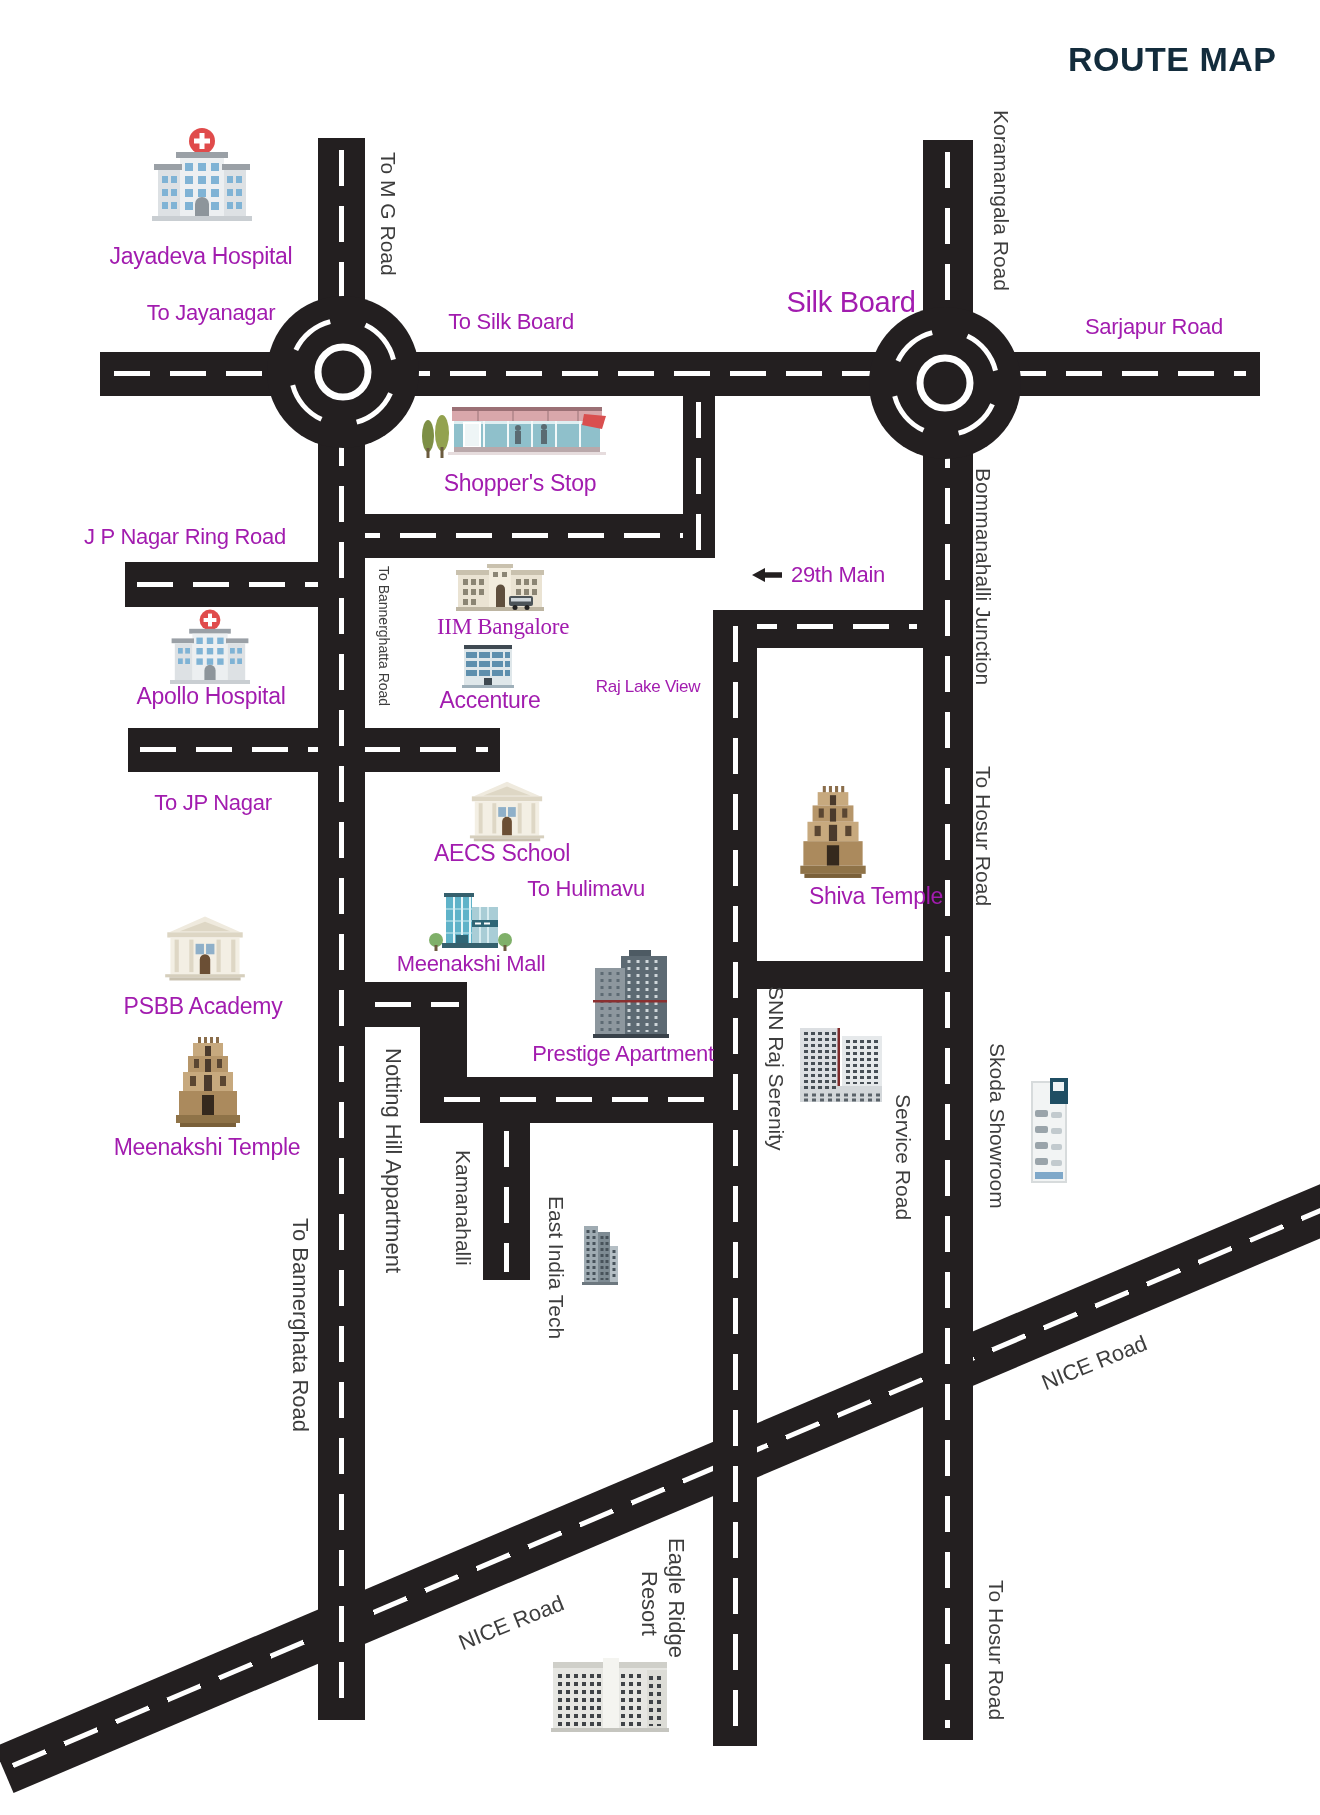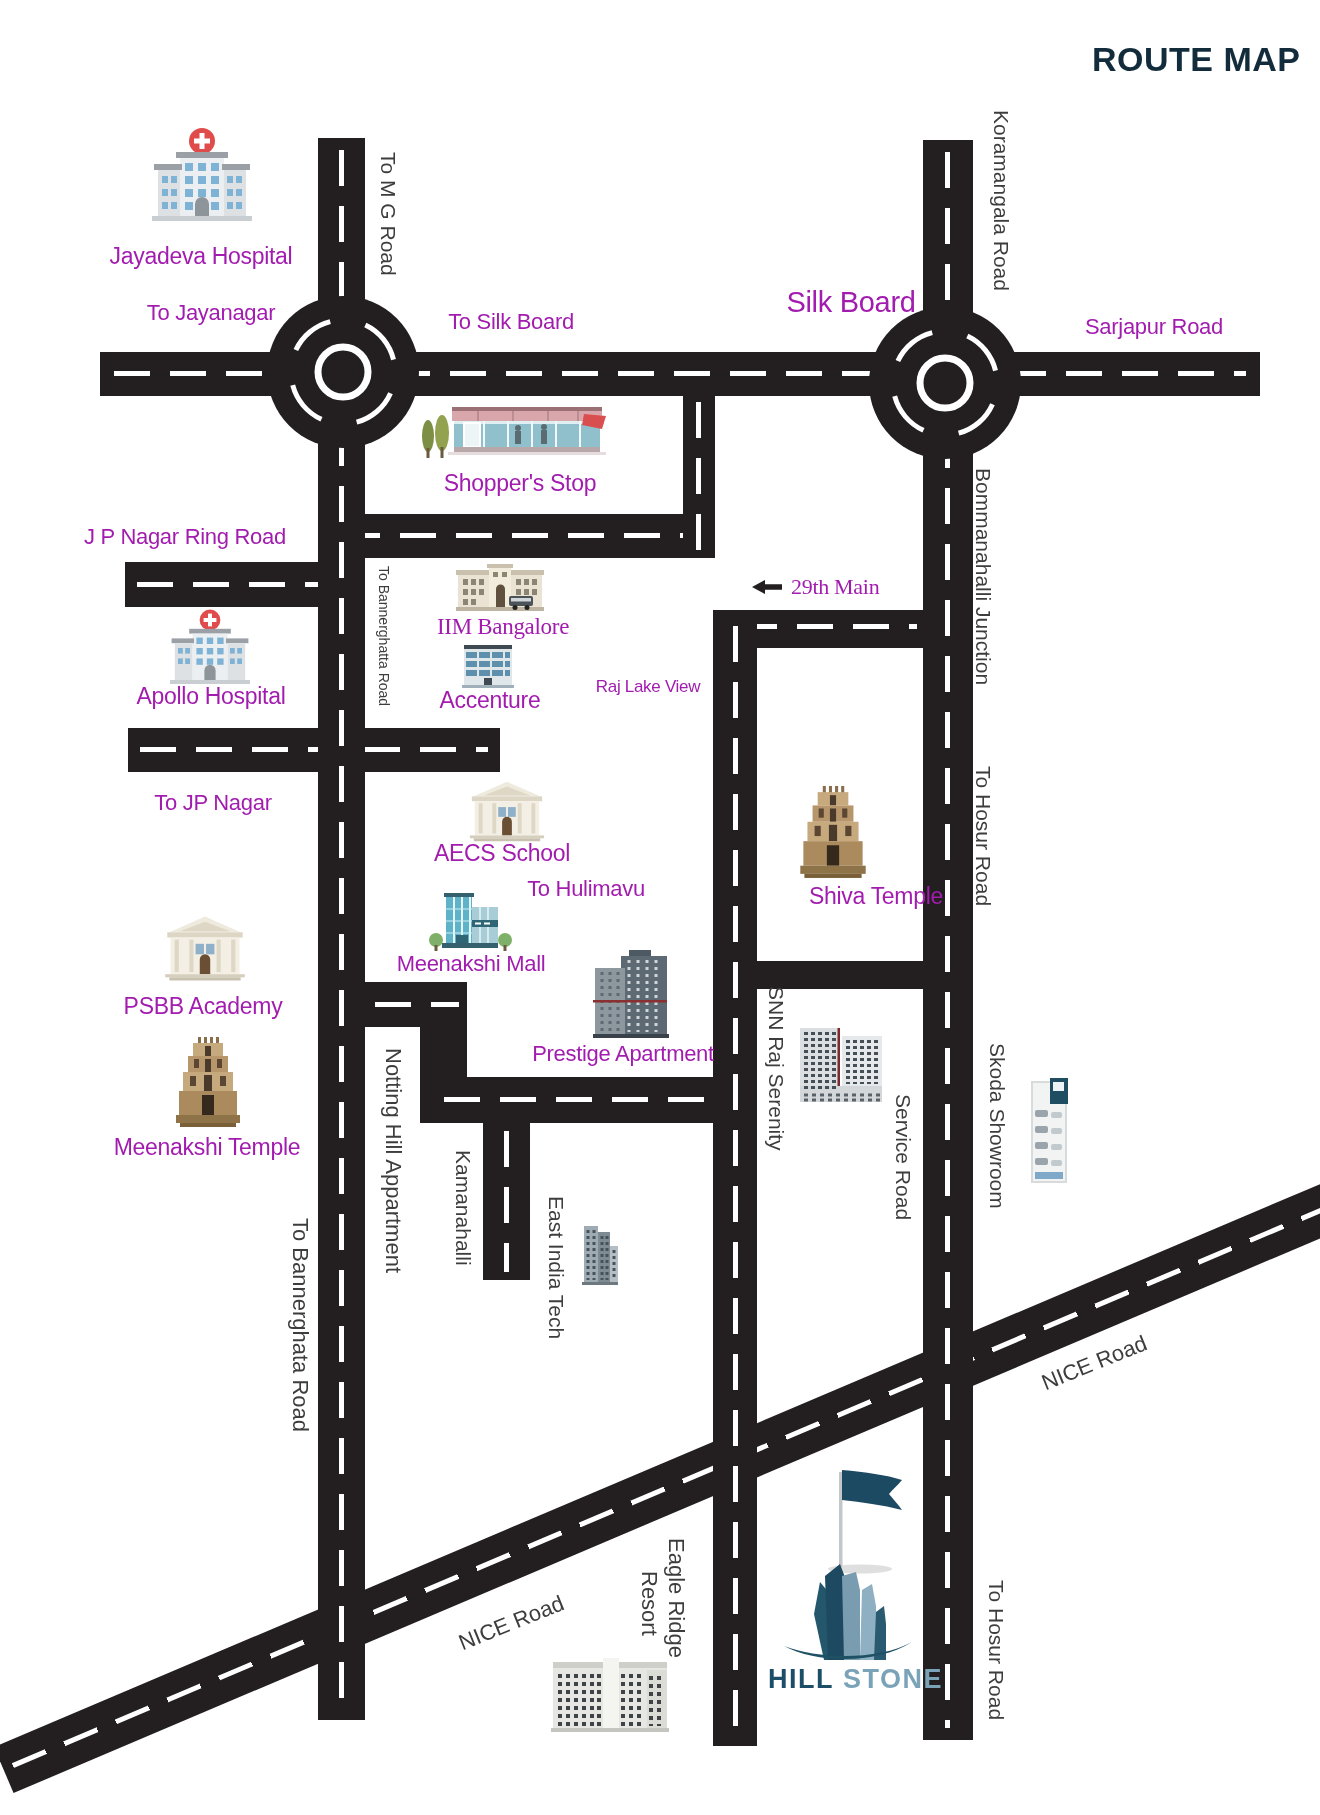--- a/index.html
+++ b/index.html
@@ -77,31 +77,31 @@
     <circle cx="80" cy="80" r="76" fill="#231f20"></circle>
     <circle cx="80" cy="80" r="52" fill="none" stroke="#fff" stroke-width="5" stroke-dasharray="46 36" transform="rotate(24 80 80)"></circle>
     <circle cx="80" cy="80" r="25" fill="#231f20" stroke="#fff" stroke-width="7"></circle>
   </svg>
   <svg class="abs" style="left:865px;top:303px;" width="160" height="160" viewBox="0 0 160 160">
     <circle cx="80" cy="80" r="76" fill="#231f20"></circle>
     <circle cx="80" cy="80" r="52" fill="none" stroke="#fff" stroke-width="5" stroke-dasharray="46 36" transform="rotate(24 80 80)"></circle>
     <circle cx="80" cy="80" r="25" fill="#231f20" stroke="#fff" stroke-width="7"></circle>
   </svg>
 
-  <div class="title" style="left:1068px;top:40px;margin-left:24px;">ROUTE MAP</div>
+  <div class="title" style="left:1068px;top:40px;">ROUTE MAP</div>
 
   <div class="vlbl" style="left:376px;top:152px;height:135px;">To M G Road</div>
   <div class="lbl ctr" style="left:111px;top:300px;width:200px;font-size:22px;">To Jayanagar</div>
   <div class="lbl ctr" style="left:431px;top:309px;width:160px;font-size:22px;">To Silk Board</div>
   <div class="lbl ctr" style="left:771px;top:286px;width:160px;font-size:29px;">Silk Board</div>
   <div class="vlbl" style="left:989px;top:110px;height:205px;">Koramangala Road</div>
   <div class="lbl" style="left:1085px;top:314px;font-size:22px;">Sarjapur Road</div>
   <div class="lbl ctr" style="left:75px;top:524px;width:220px;font-size:22px;">J P Nagar Ring Road</div>
   <div class="vlbl" style="left:376px;top:566px;height:160px;font-size:14px;">To Bannerghatta Road</div>
-  <div class="abs" style="left:752px;top:574px;display:flex;align-items:center;gap:9px;font-family:Liberation Serif, serif;">
+  <div class="abs" style="left:752px;top:562px;display:flex;align-items:center;gap:9px;">
     <svg width="30" height="14" viewBox="0 0 30 14">
         <polygon points="0,7 13,0 13,4.2 30,4.2 30,9.8 13,9.8 13,14" fill="#231f20"></polygon>
       </svg>
     <span class="lbl" style="position:static;font-size:22px;">29th Main</span>
   </div>
   <div class="vlbl" style="left:971px;top:468px;height:250px;">Bommanahalli Junction</div>
   <div class="vlbl" style="left:971px;top:766px;height:166px;">To Hosur Road</div>
   <div class="lbl ctr" style="left:123px;top:790px;width:180px;font-size:22px;">To JP Nagar</div>
   <div class="lbl ctr" style="left:496px;top:876px;width:180px;font-size:22px;">To Hulimavu</div>
   <div class="vlbl" style="left:891px;top:1094px;height:142px;">Service Road</div>
@@ -486,30 +486,14 @@
         <rect x="21" y="63" width="6" height="7"></rect>
       <rect x="77" y="50" width="6" height="7"></rect>
         <rect x="86" y="50" width="6" height="7"></rect>
         <rect x="77" y="63" width="6" height="7"></rect>
         <rect x="86" y="63" width="6" height="7"></rect>
     </g>
     <path d="M45 90 v-12 a7 7 0 0 1 14 0 v12 z" fill="#8d959b"></path>
     <rect x="2" y="90" width="100" height="5" fill="#c9ced2"></rect>
   </svg>
 
-  <div class="abs" style="left:768px;top:1462px;width:160px;height:245px;">
-    <svg width="160" height="200" viewBox="0 0 160 200">
-      <rect x="71" y="10" width="3.5" height="95" fill="#c3c7c9"></rect>
-      <path d="M74 8 C98 10 118 13 134 18 C129 24 124 28 121 32 C125 37 130 42 134 48 C114 43 94 40 74 38 Z" fill="#1c4a63"></path>
-      <ellipse cx="92" cy="107" rx="32" ry="4.5" fill="#c9c9c9" opacity="0.6"></ellipse>
-      <polygon points="56,198 46,152 52,120 62,132 62,198" fill="#24566c"></polygon>
-      <polygon points="60,198 57,114 72,102 78,118 78,198" fill="#1d4a60"></polygon>
-      <polygon points="76,198 74,114 88,110 92,128 92,198" fill="#7a9cb0"></polygon>
-      <polygon points="92,198 94,128 104,122 108,144 108,198" fill="#8fb0c2"></polygon>
-      <polygon points="106,198 108,150 116,144 118,162 118,198" fill="#2a5a70"></polygon>
-      <path d="M16 184 C50 202 110 202 144 180 C112 198 52 198 16 184 Z" fill="#1f5064"></path>
-    </svg>
-    <div class="logo-text">
-      <span class="w1">HILL</span><span class="w2">STONE</span>
-    </div>
-  </div>
 
 </div>
 
 </body></html>

